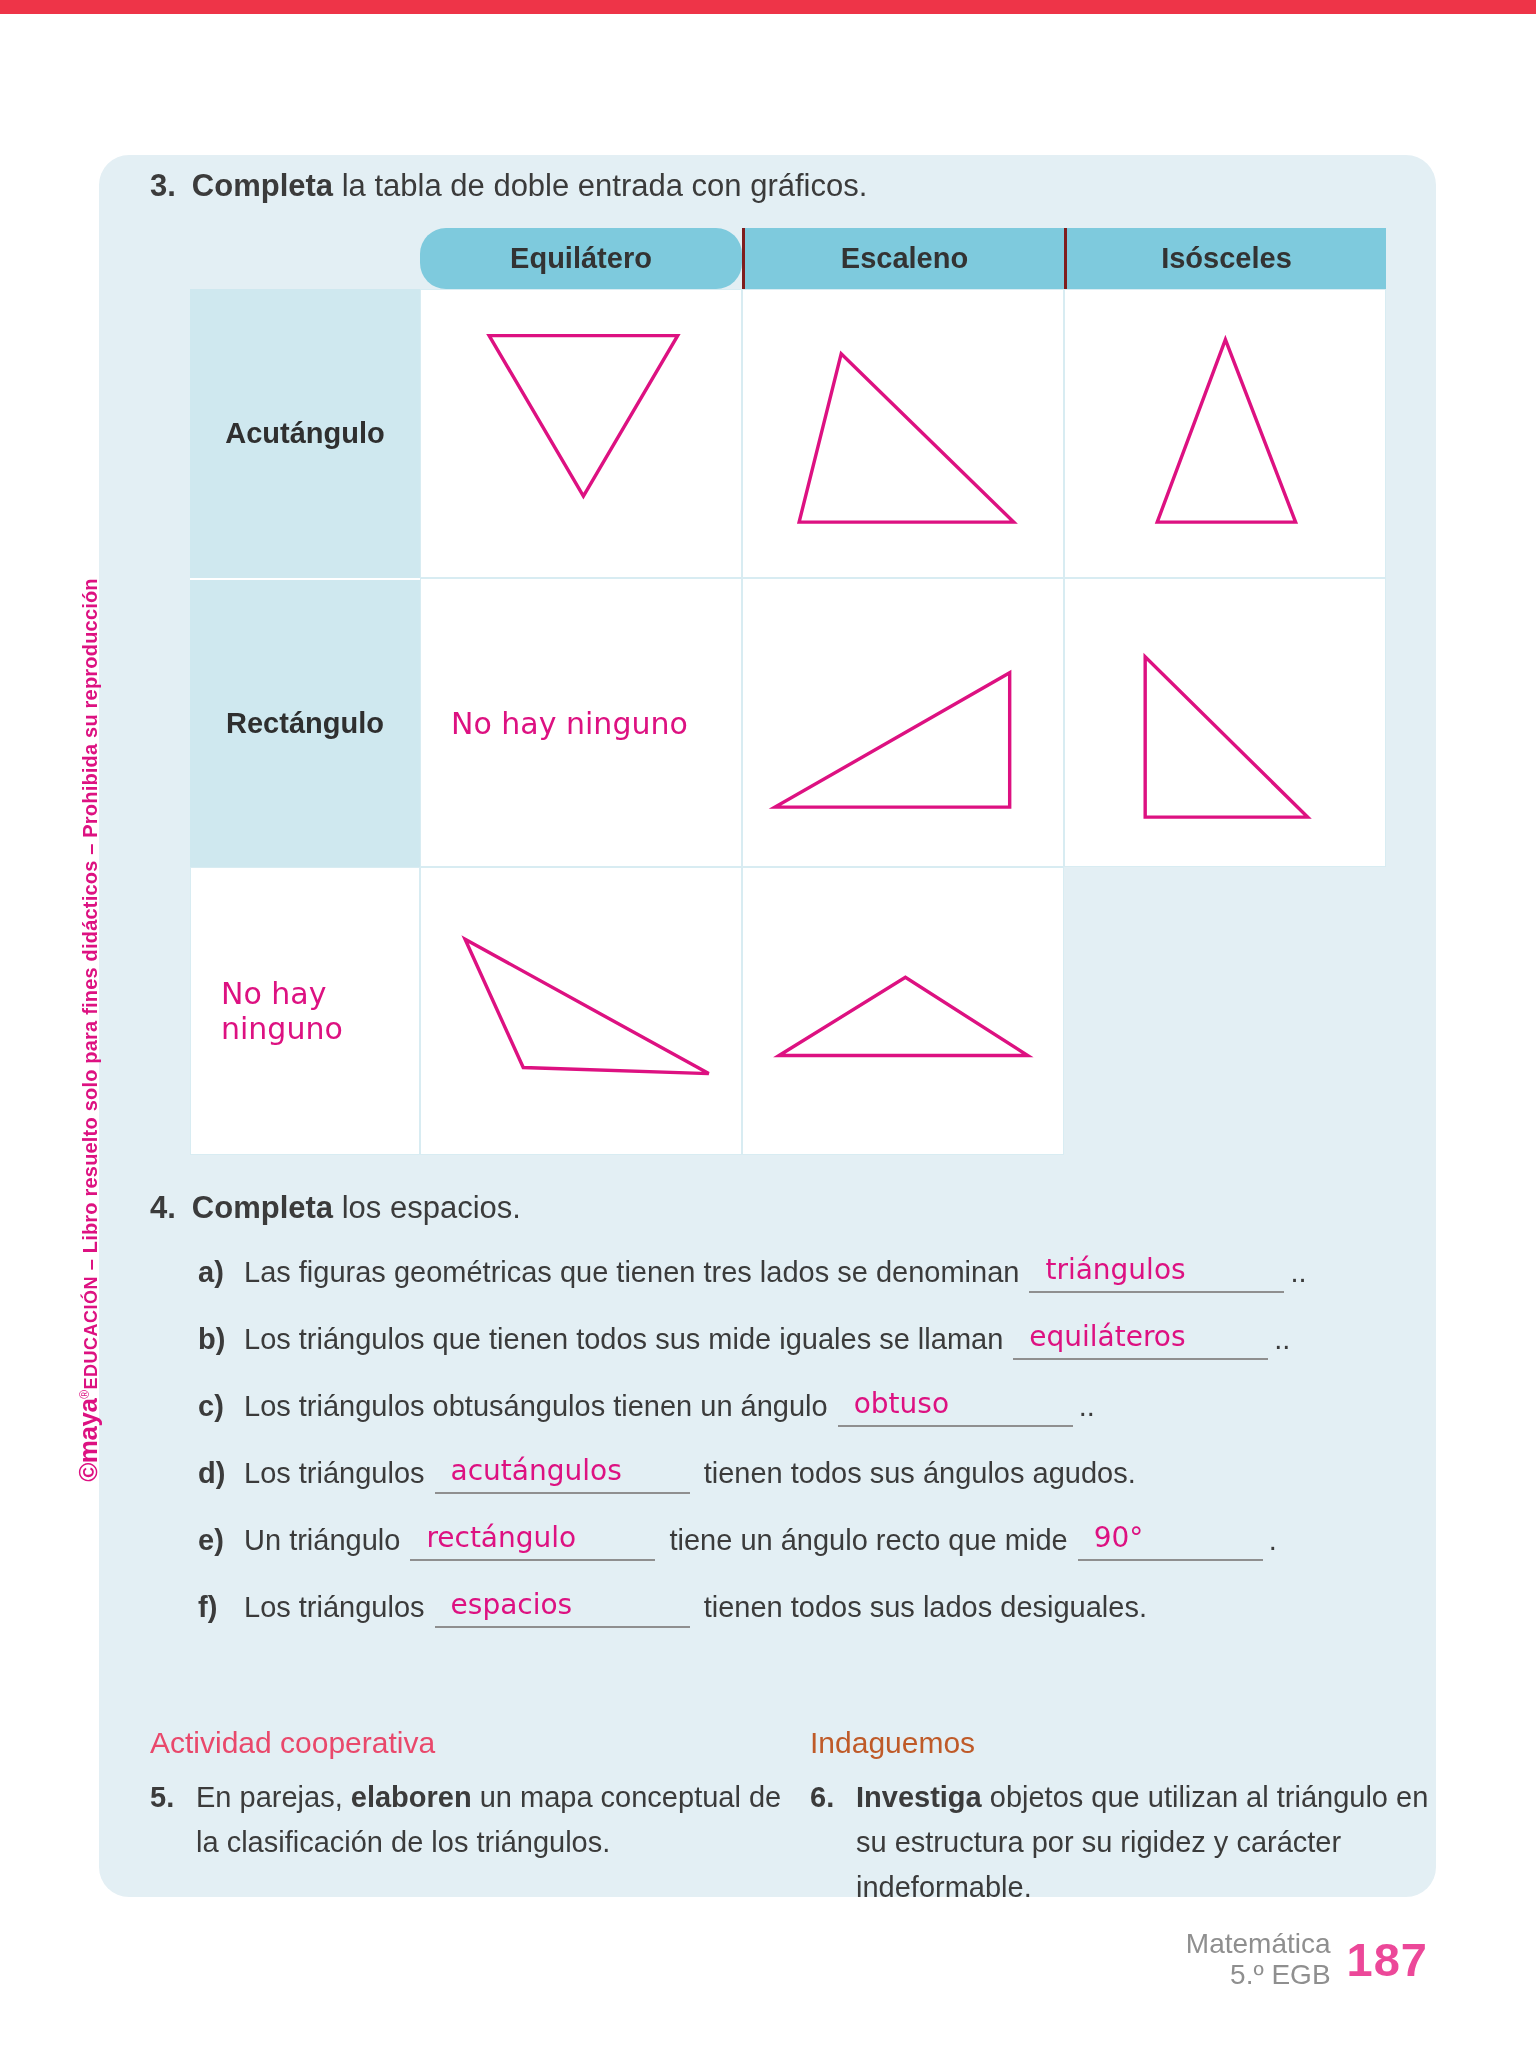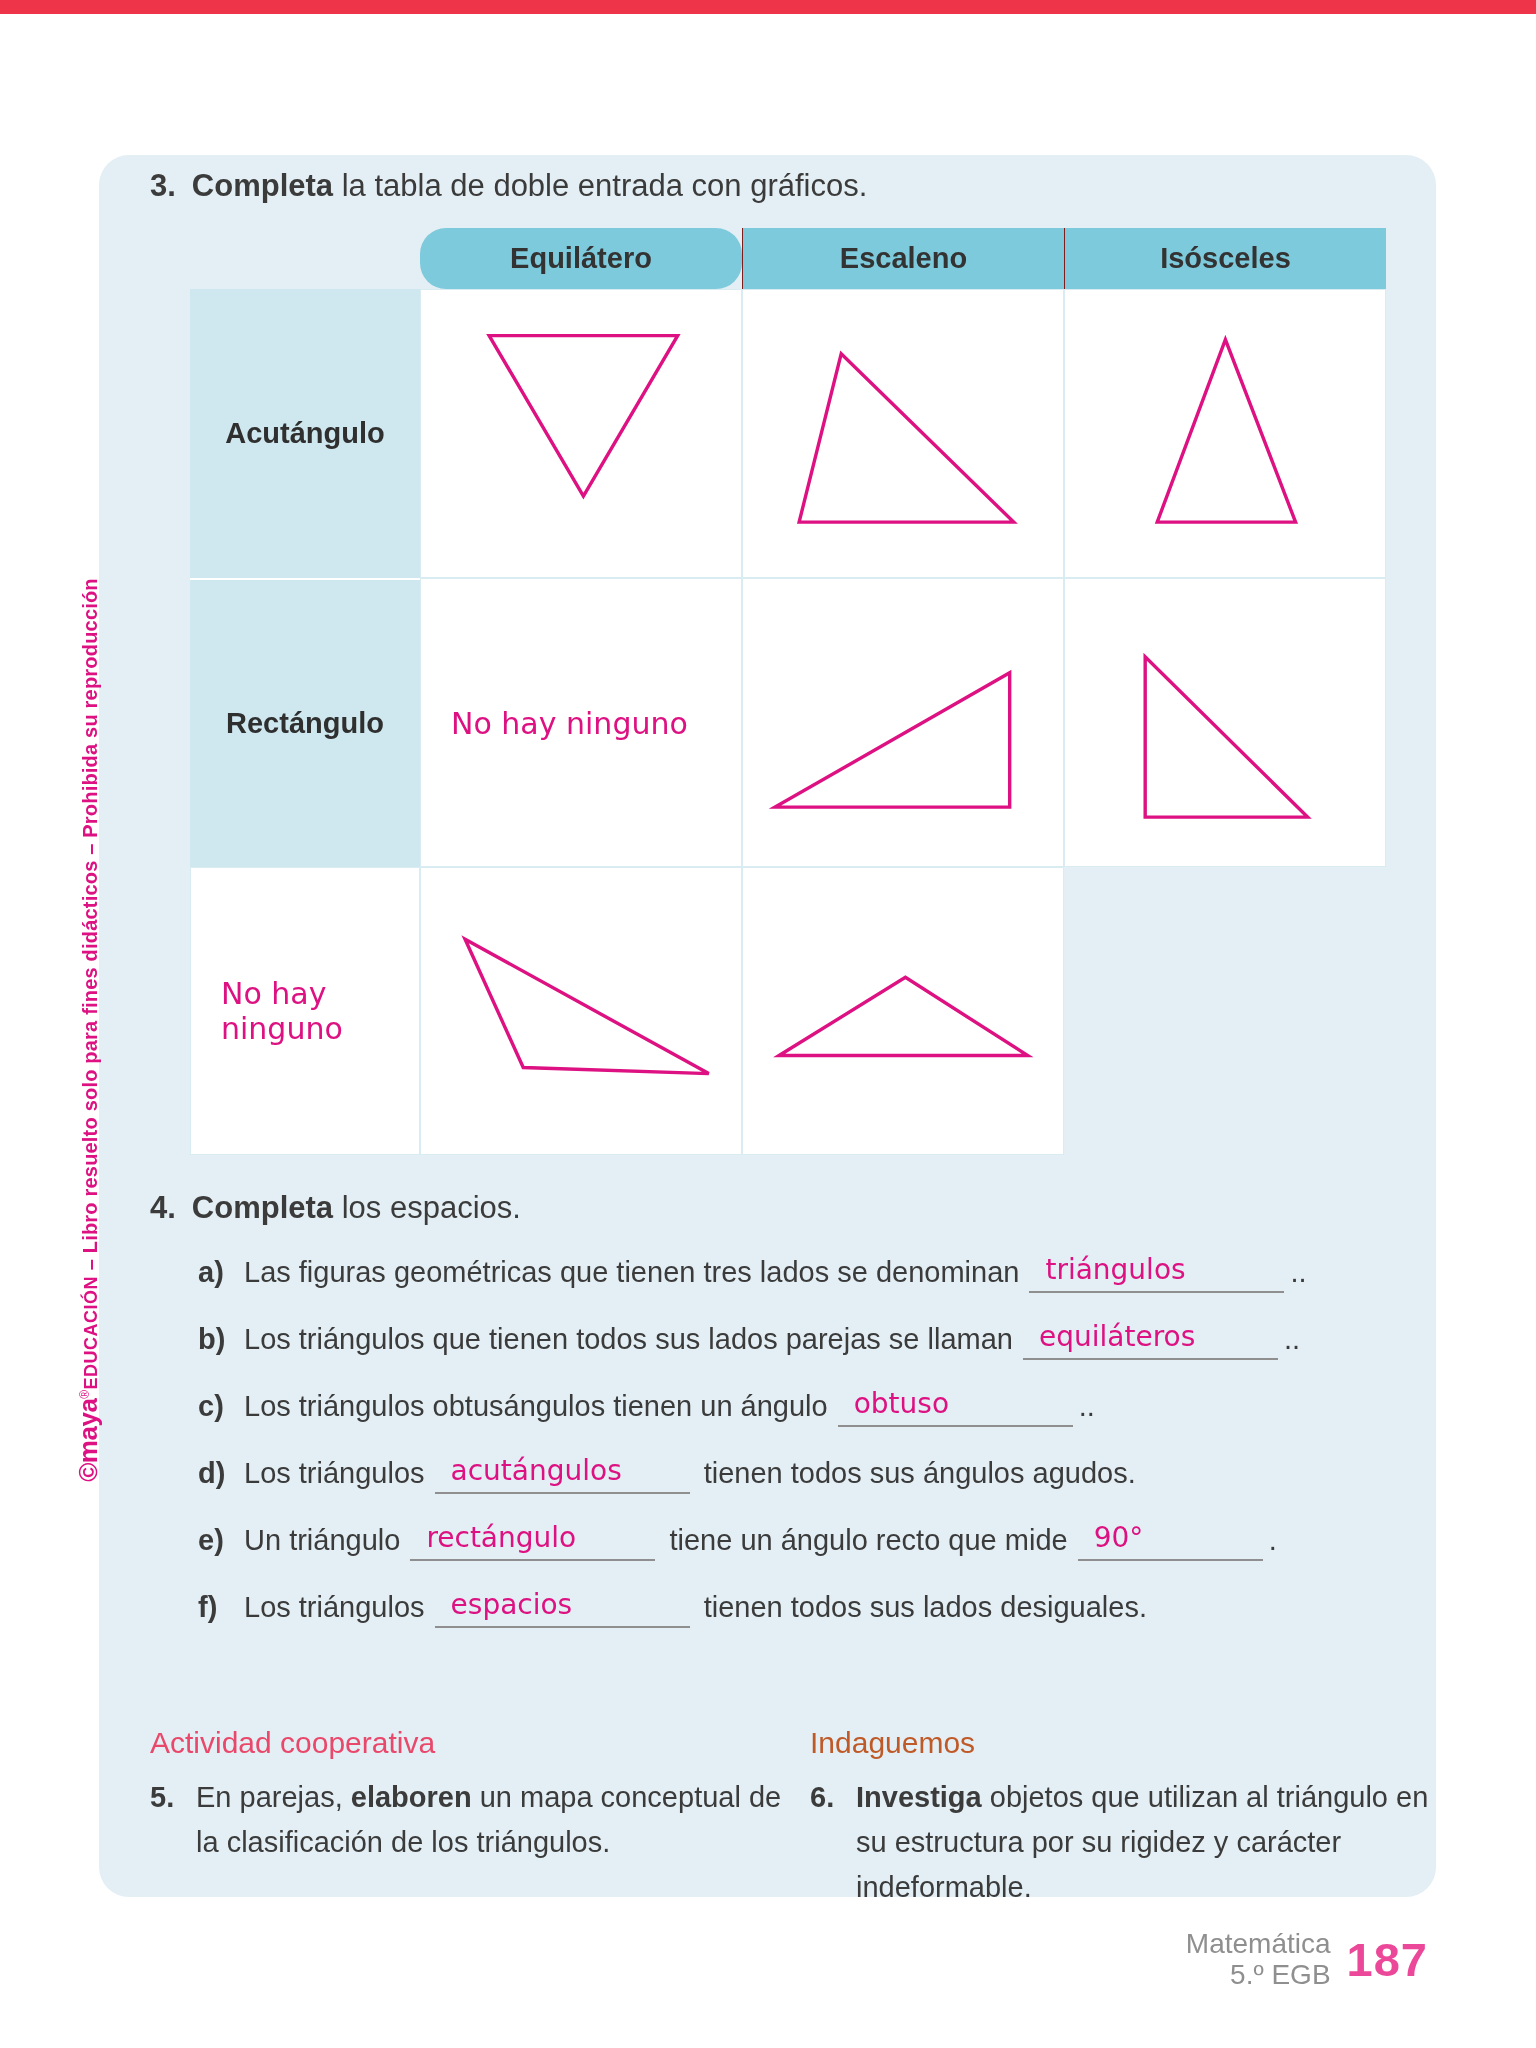--- a/index.html
+++ b/index.html
@@ -52,21 +52,21 @@
     position:absolute;left:190px;top:228px;
     display:grid;
     grid-template-columns:230px 322px 322px 322px;
     grid-template-rows:61px 289px 289px 288px;
   }
   .corner{background:transparent;}
   .th{
     background:var(--header-bg);
     display:flex;align-items:center;justify-content:center;
     font-weight:bold;font-size:29px;color:#333;
-    border-left:1px solid #7f1d1d;
+    border-left:3px solid #7f1d1d;
   }
   .th:nth-child(2){border-left:none;border-radius:26px;}
   .rl{
     background:var(--label-bg);
     display:flex;align-items:center;justify-content:center;
     font-weight:bold;font-size:29px;color:#2f2f2f;
     border-top:2px solid #fff;
   }
   .rl.first{border-top:none;}
   .cell{
@@ -199,21 +199,21 @@
 
 <div class="ex-heading ex4-heading">
   <span class="num">4.</span><span><b>Completa</b><span> los espacios.</span></span>
 </div>
 
 <div class="items">
   <div class="item">
     <span class="lbl">a)</span><span>Las figuras geométricas que tienen tres lados se denominan</span><span class="blank w255"><span class="ans">triángulos</span></span><span>..</span>
   </div>
   <div class="item">
-    <span class="lbl">b)</span><span>Los triángulos que tienen todos sus lados parejas se llaman</span><span class="blank w255"><span class="ans">equiláteros</span></span><span>..</span>
+    <span class="lbl">b)</span><span>Los triángulos que tienen todos sus mide iguales se llaman</span><span class="blank w255"><span class="ans">equiláteros</span></span><span>..</span>
   </div>
   <div class="item">
     <span class="lbl">c)</span><span>Los triángulos obtusángulos tienen un ángulo</span><span class="blank w235"><span class="ans">obtuso</span></span><span>..</span>
   </div>
   <div class="item">
     <span class="lbl">d)</span><span>Los triángulos</span><span class="blank w255"><span class="ans">acutángulos</span></span> <span>tienen todos sus ángulos agudos.</span>
   </div>
   <div class="item">
     <span class="lbl">e)</span><span>Un triángulo</span><span class="blank w245"><span class="ans">rectángulo</span></span> <span>tiene un ángulo recto que mide</span><span class="blank w185"><span class="ans">90°</span></span><span>.</span>
   </div>

